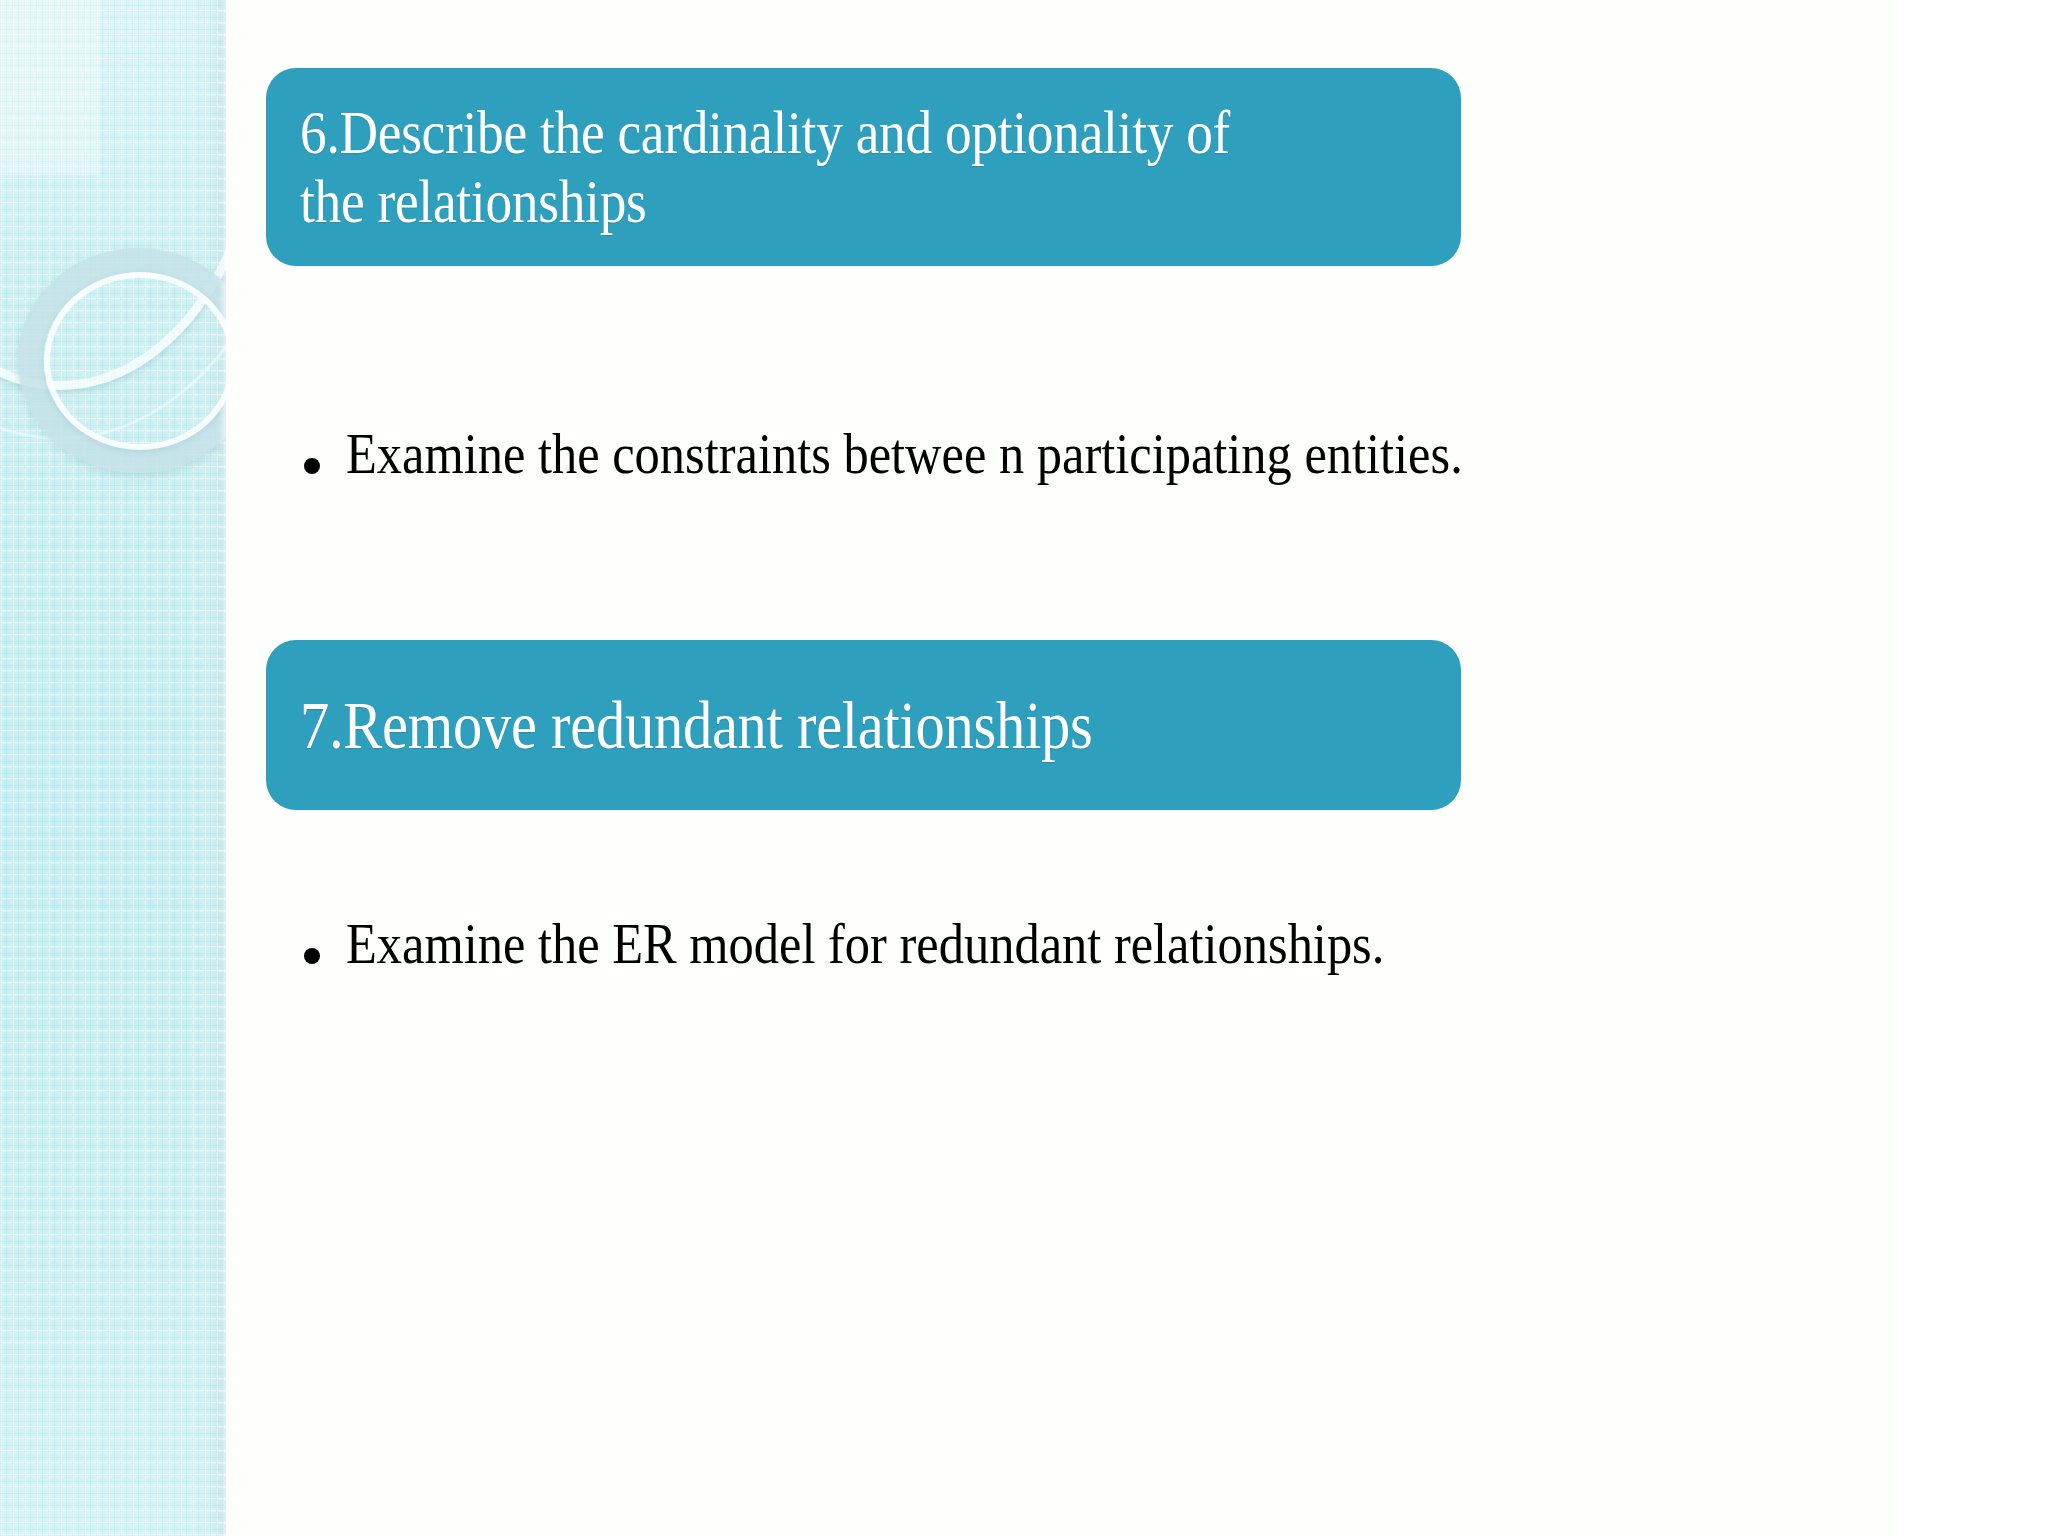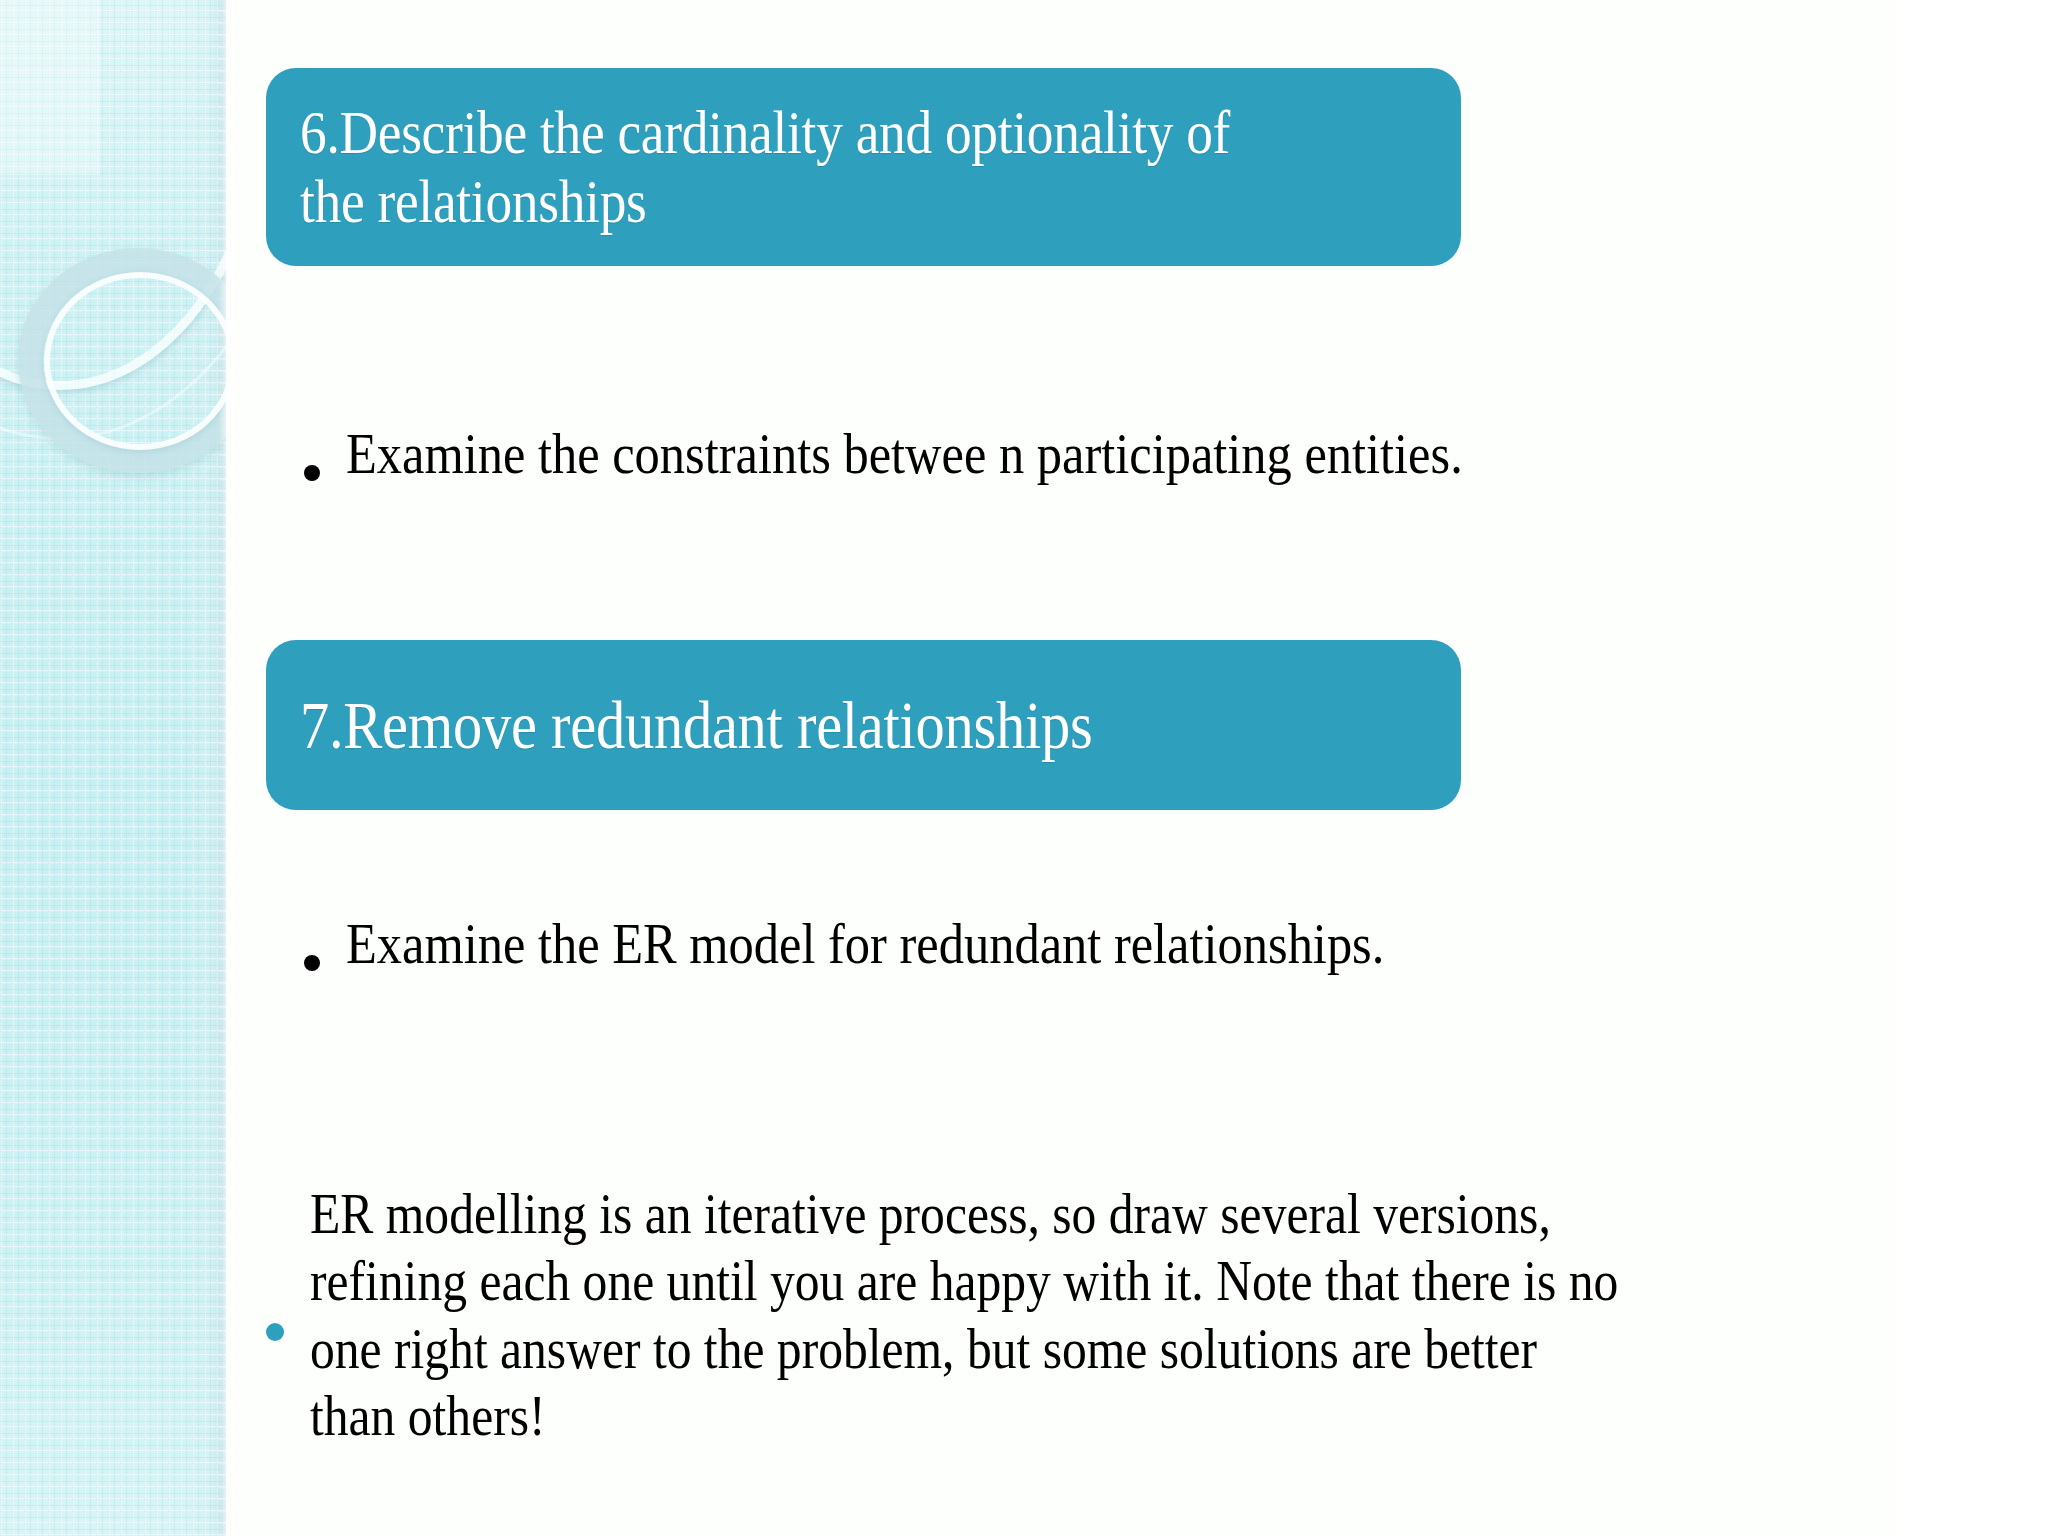--- a/index.html
+++ b/index.html
@@ -173,21 +173,21 @@
     top: 640px;
     width: 1195px;
     height: 170px;
     padding: 16px 34px;
   }
   #banner-7 .banner-text { font-size: 68px; }
 
   .bullet-block {
     position: absolute;
     display: flex;
-    align-items: center;
+    align-items: flex-start;
   }
   .bullet-dot {
     flex: 0 0 auto;
     width: 16px;
     height: 16px;
     border-radius: 50%;
     background: #000000;
     margin-top: 38px;
     margin-right: 26px;
   }
@@ -239,19 +239,15 @@
 
     <div class="banner" id="banner-7" style="background:#2e9fbd;">
       <div class="banner-text">7.Remove redundant relationships</div>
     </div>
 
     <div class="bullet-block" id="bullet-2">
       <span class="bullet-dot"></span>
       <span class="bullet-text">Examine the ER model for redundant relationships.</span>
     </div>
 
-    <div class="bullet-block" id="para-1">
-      <span class="bullet-dot teal"></span>
-      <span class="bullet-text">ER modelling is an iterative process, so draw several versions, refining each one until you are happy  with it. Note that there is no one right answer to the problem, but some solutions are better than others!</span>
-    </div>
 
   </div>
 </div>
 
 </body></html>

